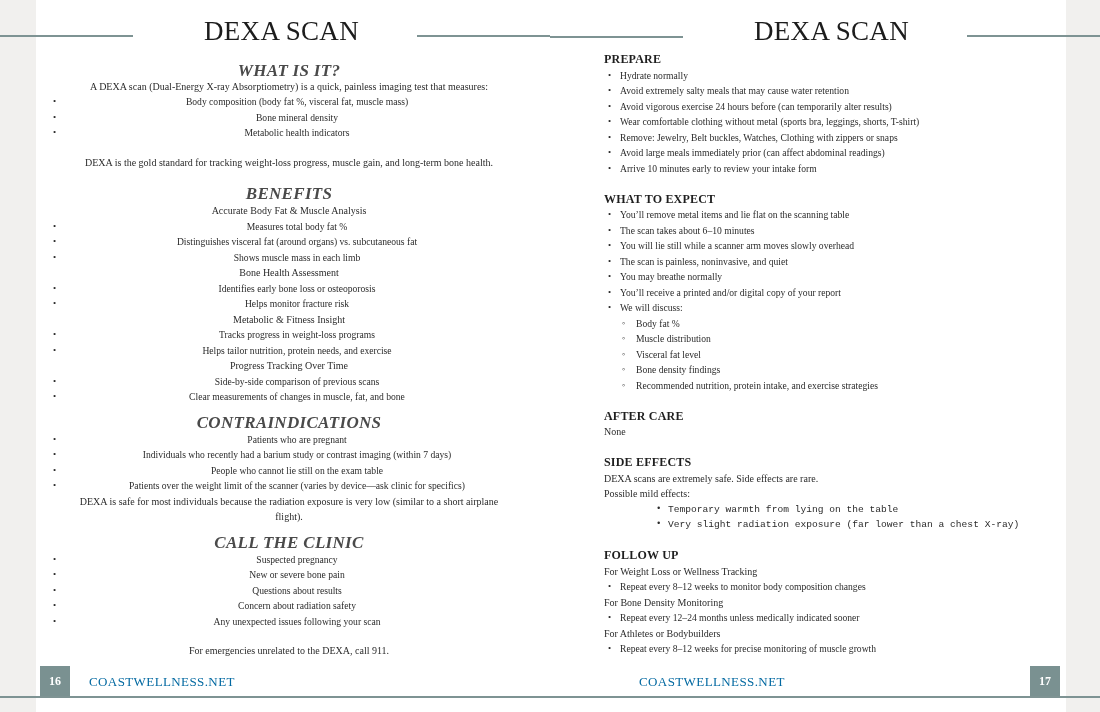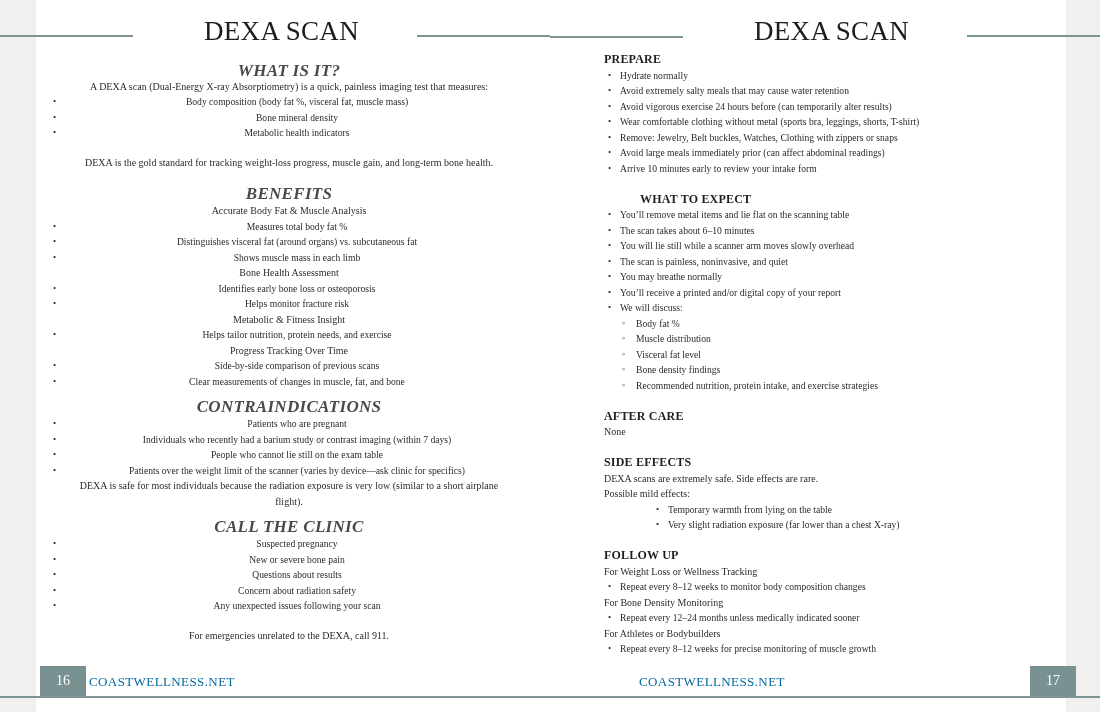--- a/index.html
+++ b/index.html
@@ -21,25 +21,25 @@
     font-style:italic; font-size:17px; color:#4a4a4a; letter-spacing:0.3px;
     margin:0; line-height:18px;
   }
   .h-bold { font-weight:bold; font-size:12px; color:#1f1f1f; margin:0; line-height:15.5px; letter-spacing:0.2px; }
   .txt { font-size:10px; line-height:15.5px; margin:0; color:#2b2b2b; }
   ul { margin:0; padding:0; list-style:none; }
   li { font-size:9.6px; line-height:15.5px; position:relative; padding-left:16px; color:#2b2b2b; white-space:nowrap; }
   li::before { content:"\2022"; position:absolute; left:4px; top:0; font-size:9px; }
   ul.sub li { padding-left:32px; }
   ul.sub li::before { content:"\25E6"; left:18px; font-size:9px; }
-  ul.indent li { padding-left:64px; }
+  ul.indent li { padding-left:64px;font-family:Liberation Mono, monospace; }
   ul.indent li::before { left:52px; }
   .pgbox {
-    position:absolute; top:666px; width:46px; height:30px; background:#7a9191;
-    color:#ffffff; font-weight:normal; font-size:14px; text-align:center; line-height:30px;
+    position:absolute; top:666px; width:30px; height:30px; background:#7a9191;
+    color:#ffffff; font-weight:bold; font-size:12px; text-align:center; line-height:30px;
   }
   .site { position:absolute; top:674px; font-size:13px; color:#0369a1; letter-spacing:0.4px; }
 </style>
 </head>
 <body>
 
 <div class="margin-left"></div>
 <div class="margin-right"></div>
 
 <div class="rule" style="left:0;top:35px;width:133px;"></div>
@@ -68,20 +68,21 @@
     <li>Distinguishes visceral fat (around organs) vs. subcutaneous fat</li>
     <li>Shows muscle mass in each limb</li>
   </ul>
   <p class="txt">Bone Health Assessment</p>
   <ul>
     <li>Identifies early bone loss or osteoporosis</li>
     <li>Helps monitor fracture risk</li>
   </ul>
   <p class="txt">Metabolic &amp; Fitness Insight</p>
   <ul>
+    <li>Tracks progress in weight-loss programs</li>
     <li>Helps tailor nutrition, protein needs, and exercise</li>
   </ul>
   <p class="txt">Progress Tracking Over Time</p>
   <ul>
     <li>Side-by-side comparison of previous scans</li>
     <li>Clear measurements of changes in muscle, fat, and bone</li>
   </ul>
 
   <h2 class="h-ital" style="margin-top:9px;">CONTRAINDICATIONS</h2>
   <ul>
@@ -114,21 +115,21 @@
   <ul>
     <li>Hydrate normally</li>
     <li>Avoid extremely salty meals that may cause water retention</li>
     <li>Avoid vigorous exercise 24 hours before (can temporarily alter results)</li>
     <li>Wear comfortable clothing without metal (sports bra, leggings, shorts, T-shirt)</li>
     <li>Remove: Jewelry, Belt buckles, Watches, Clothing with zippers or snaps</li>
     <li>Avoid large meals immediately prior (can affect abdominal readings)</li>
     <li>Arrive 10 minutes early to review your intake form</li>
   </ul>
 
-  <h3 class="h-bold" style="margin-top:15.5px;margin-left:36px;">WHAT TO EXPECT</h3>
+  <h3 class="h-bold" style="margin-top:15.5px;">WHAT TO EXPECT</h3>
   <ul>
     <li>You’ll remove metal items and lie flat on the scanning table</li>
     <li>The scan takes about 6–10 minutes</li>
     <li>You will lie still while a scanner arm moves slowly overhead</li>
     <li>The scan is painless, noninvasive, and quiet</li>
     <li>You may breathe normally</li>
     <li>You’ll receive a printed and/or digital copy of your report</li>
     <li>We will discuss:</li>
   </ul>
   <ul class="sub">

